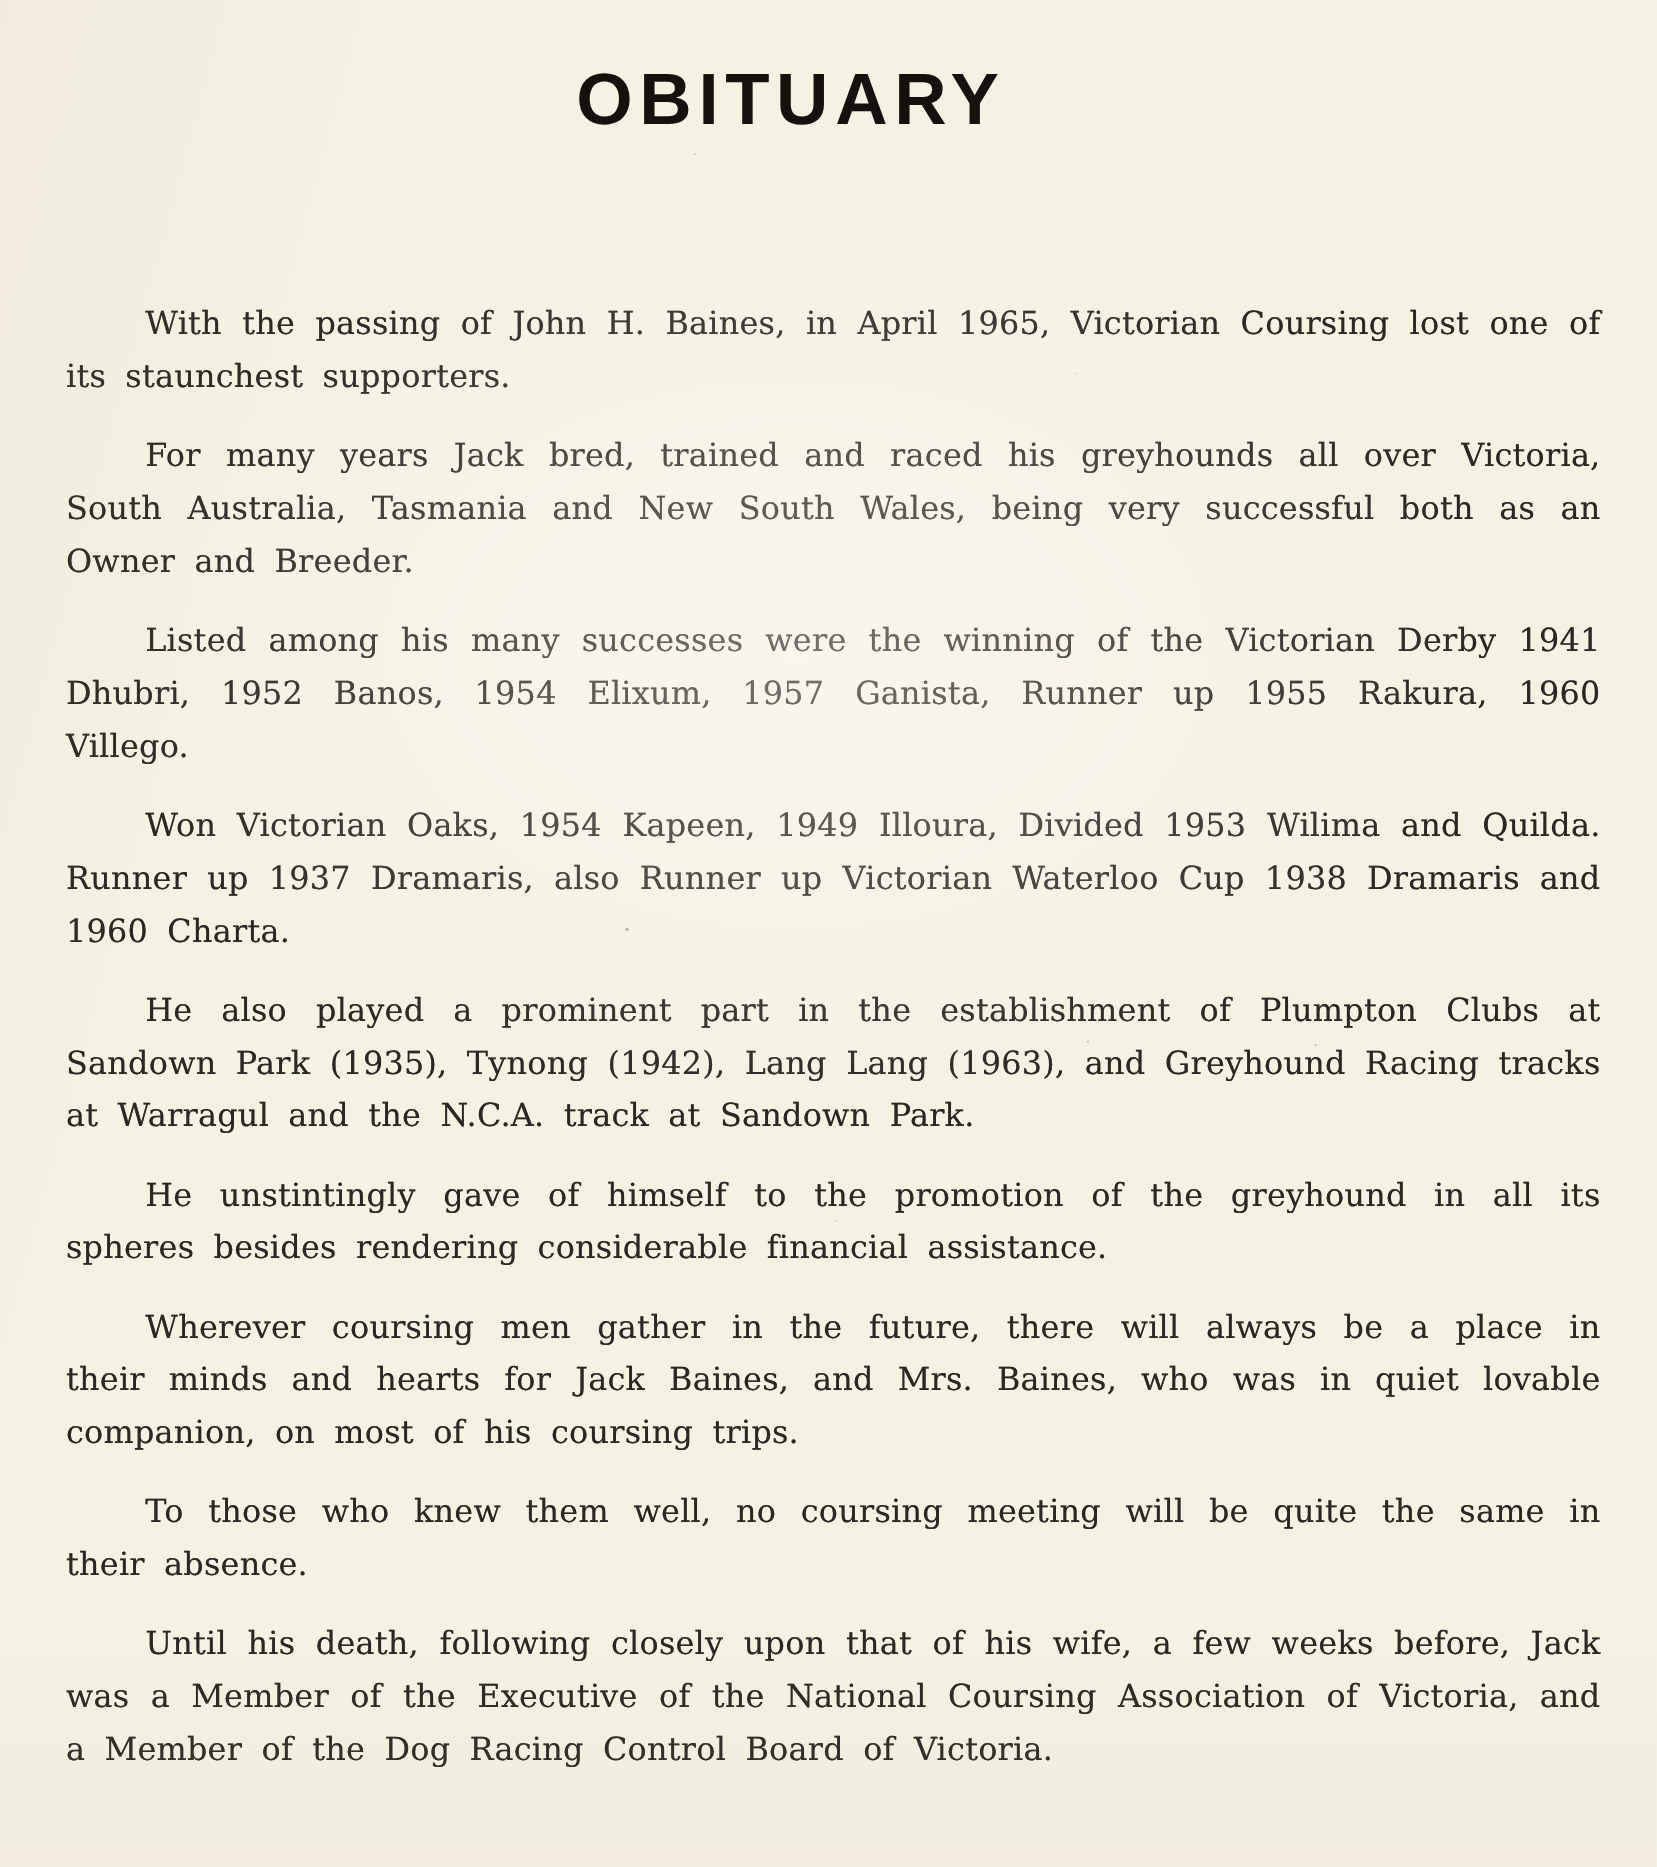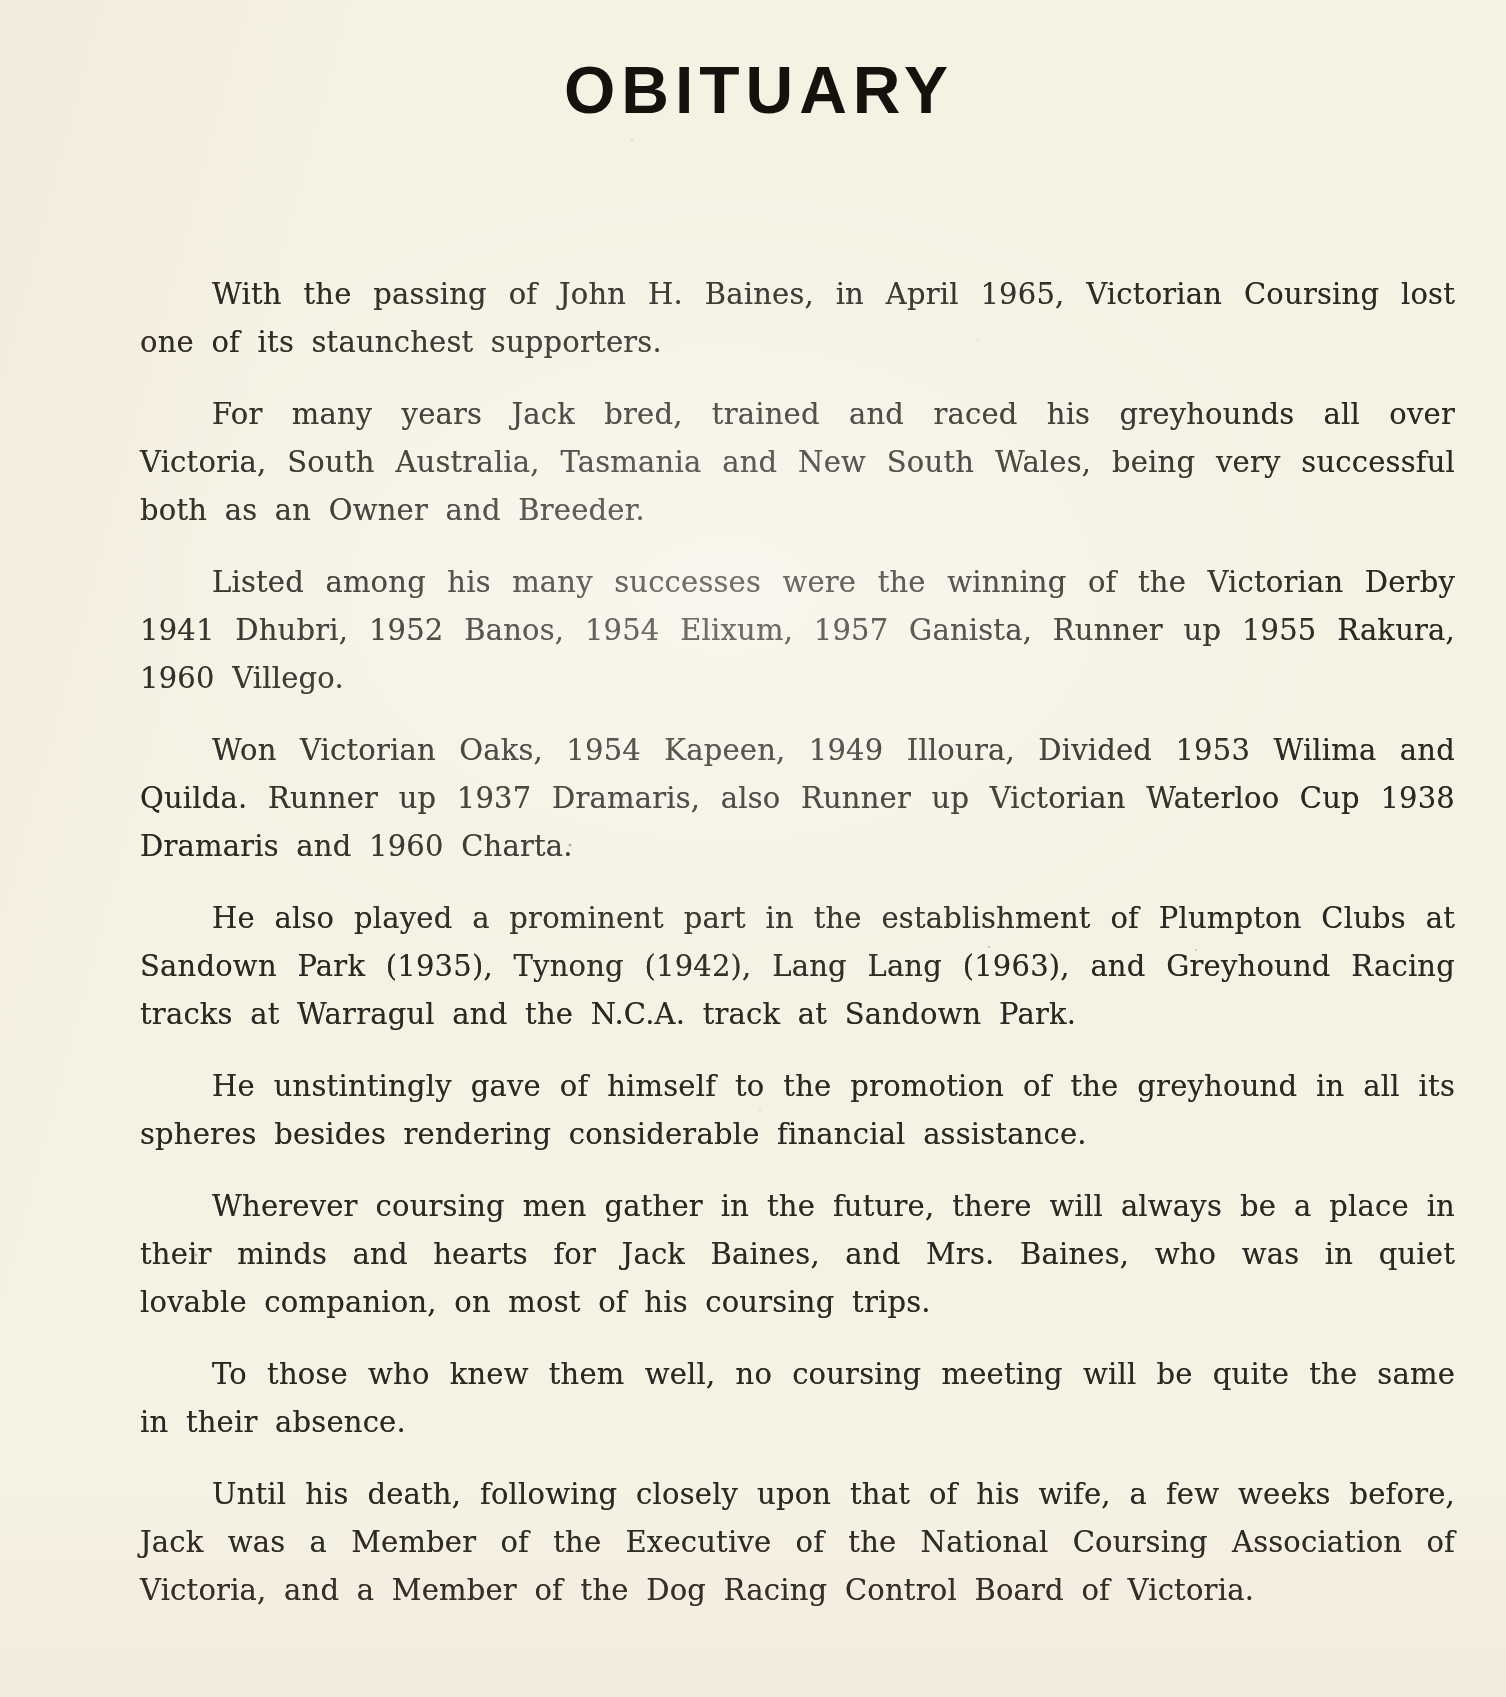--- a/index.html
+++ b/index.html
@@ -1,20 +1,20 @@
 <!DOCTYPE html>
 <html style="--paper: #f5f1e3; --ink: #2c2722; --title-ink: #15110c;"><head>
 <meta charset="utf-8">
 <style>
   :root {
     --paper: #f5f1e3;
     --ink: #2c2722;
     --title-ink: #15110c;
   }
-  * { box-sizing: border-box; padding-left: 40px; }
+  * { box-sizing: border-box; }
   html, body { margin: 0; padding: 0; background: var(--paper); }
 
   .page {
     position: relative;
     width: 1506px;
     height: 1697px;
     background: var(--paper);
     overflow: hidden;
     font-family: "DejaVu Serif", "Liberation Serif", serif;
   }

